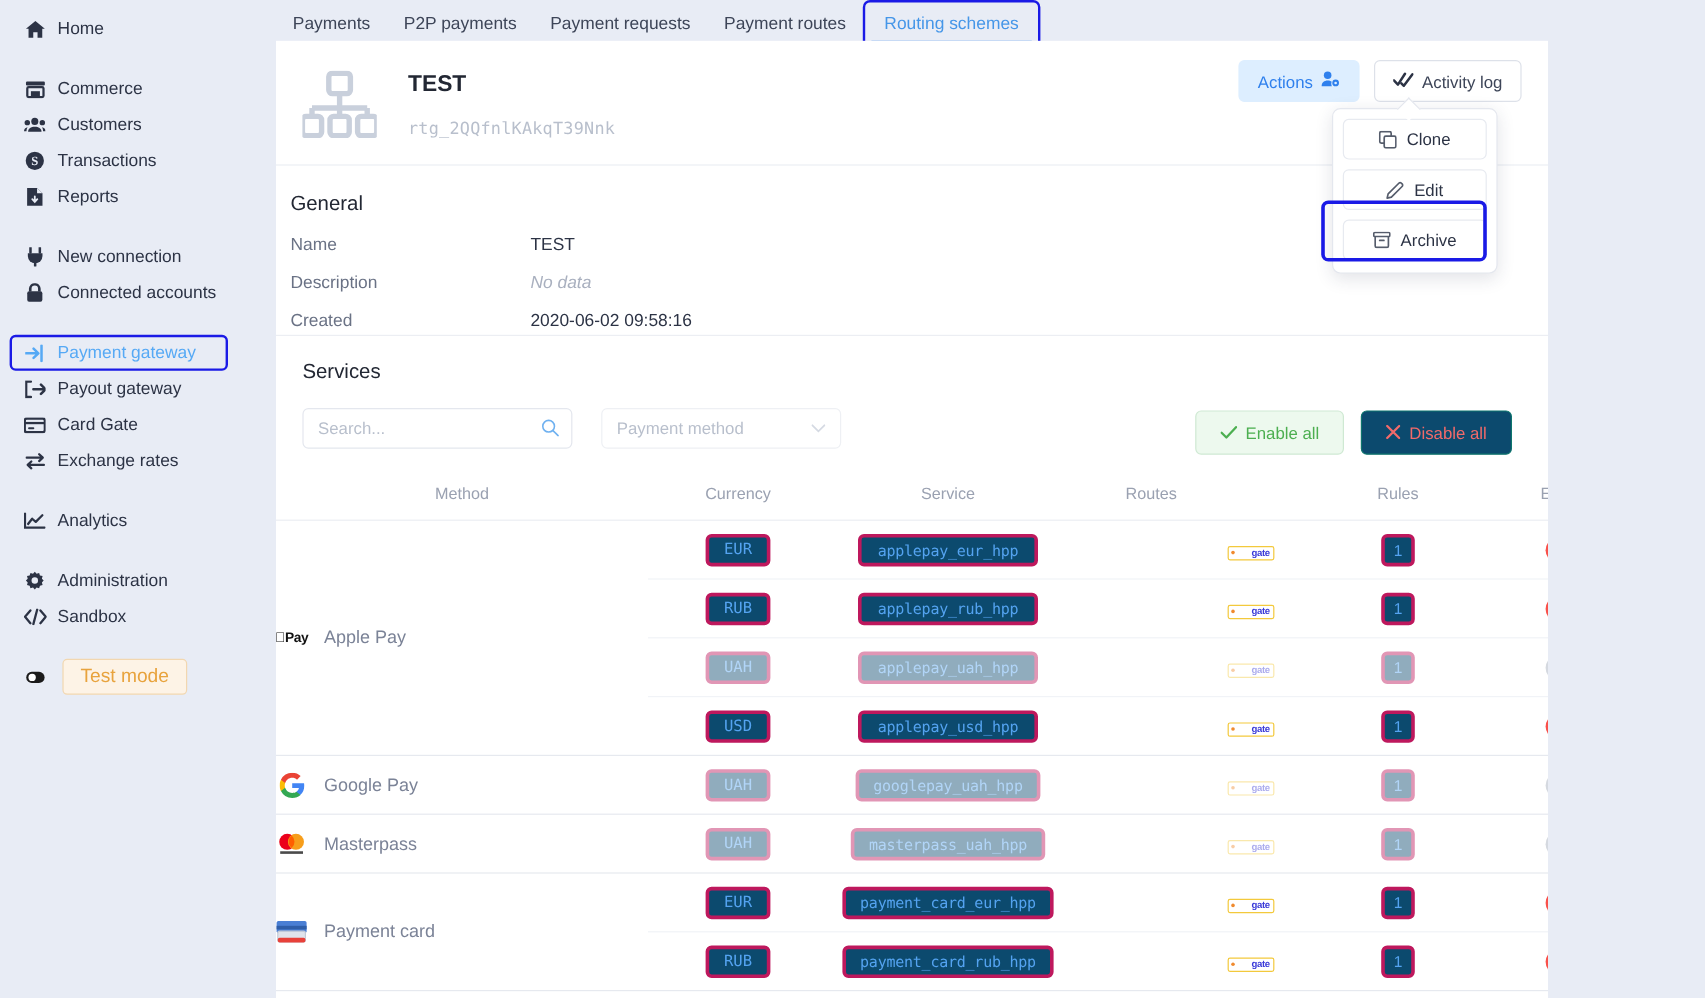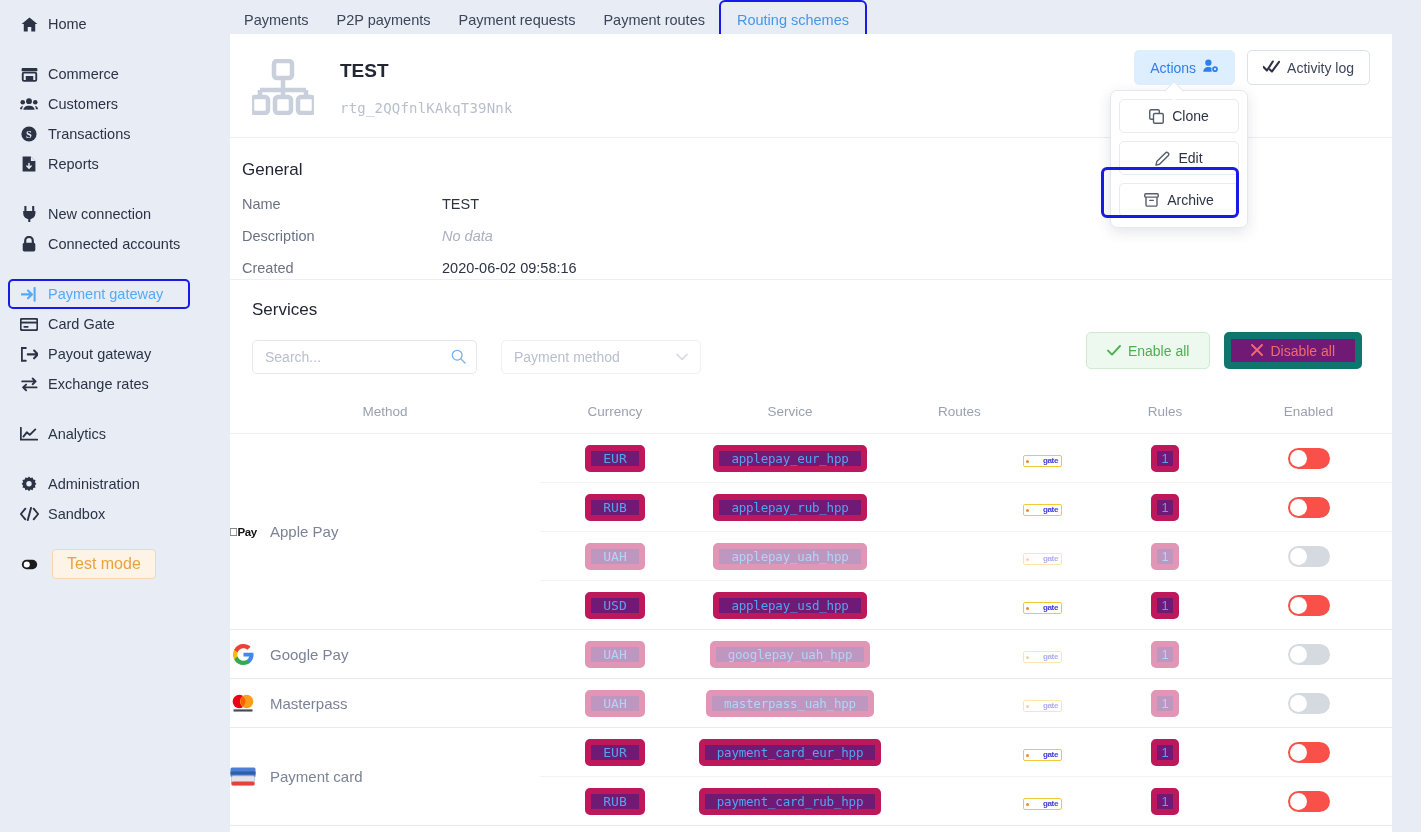--- a/index.html
+++ b/index.html
@@ -54,21 +54,21 @@
     border: 2px solid #1a1ae6; border-radius: 6px;
     padding: 10px 16px 0 16px; height: 41px; background: transparent;
   }
   .tab.active::after {
     content: ""; position: absolute; left: 4px; right: 4px; bottom: 2px;
     height: 3px; background: #2f80ed; border-radius: 2px;
   }
 
   
   #panel {
-    position: absolute; left: 230px; top: 34px; width: 1162px; height: 798px;
+    position: absolute; left: 230px; top: 34px; width: 1060px; height: 798px;
     background: #ffffff; overflow: hidden;
   }
 
   
   .scheme-header { position: relative; height: 104px; border-bottom: 1px solid #eceef3; }
   .scheme-icon { position: absolute; left: 22px; top: 25px; width: 62px; height: 56px; }
   .scheme-title { position: absolute; left: 110px; top: 26px; font-size: 19px; font-weight: bold; color: #222733; }
   .scheme-id { position: absolute; left: 110px; top: 66px; font-size: 14px; color: #b8bfcc;
                font-family: "DejaVu Sans Mono", monospace; letter-spacing: .2px; }
 
@@ -127,21 +127,21 @@
   .search-icon { position: absolute; right: 10px; top: 8px; color: #6fb1f0; }
   .select-box {
     position: relative; margin-left: 24px; width: 200px; height: 34px;
     border: 1px solid #eef0f4; border-radius: 5px; background: #fff;
     display: flex; align-items: center; padding: 0 12px; font-size: 14px; color: #b8bfcc;
     cursor: pointer;
   }
   .select-box .chev { position: absolute; right: 12px; top: 9px; color: #d5dae3; font-size: 12px; }
   .svc-right { position: absolute; right: 30px; top: 52px; display: flex; gap: 14px; align-items: flex-end; }
   .btn-enable { background: #edf9ee; border: 1px solid #cfe9d3; color: #4caf50; height: 37px; padding: 0 20px; }
-  .btn-disable { background: #701a75; border: 7px solid #0f766e; color: #f26a6a; height: 37px; padding: 0 20px; }
+  .btn-disable { background: #0c4a6e; border: 1px solid #0f766e; color: #f26a6a; height: 37px; padding: 0 20px; margin-top: 10px; }
 
   
   table.svc { width: 1162px; border-collapse: collapse; margin-top: 22px; margin-left: -22px; table-layout: fixed; }
   table.svc thead th {
     font-size: 13.5px; font-weight: normal; color: #9aa1b1; padding: 8px 0 14px 0;
     text-align: center;
   }
   table.svc thead th.c-method { width: 310px; text-align: center; }
   table.svc thead th.c-cur    { width: 150px; margin-top: 32px; }
   table.svc thead th.c-svc    { width: 200px; }
@@ -154,21 +154,21 @@
   table.svc tbody tr td.sub { border-bottom: 1px solid #f1f3f7; }
   table.svc tbody tr.grp-end td { border-bottom: 1px solid #e6e9ef; }
   td.methodcell { border-bottom: 1px solid #e6e9ef; text-align: left; padding-left: 10px; }
 
   .method-wrap { display: flex; align-items: center; gap: 14px; }
   .method-name { font-size: 15px; color: #7b8397; }
 
   .chip {
     display: inline-flex; align-items: center; justify-content: center;
     height: 27px; min-width: 42px; padding: 0 12px; border-radius: 5px;
-    background: #701a75; border: 6px solid #be185d; color: #54a3f0;
+    background: #0c4a6e; border: 3px solid #be185d; color: #54a3f0;
     font-size: 13px; font-family: "DejaVu Sans Mono", monospace;
   }
   .chip.svcname { min-width: 150px; font-size: 12.5px; letter-spacing: -0.2px; }
   .chip.rules   { min-width: 28px; width: 28px; height: 27px; padding: 0;
                   font-family: "Liberation Sans", sans-serif; font-size: 13px; }
   .chip.dim { opacity: .45; }
 
   .gate-badge {
     display: inline-flex; align-items: center; gap: 14px;
     border: 1px solid #f3c93c; border-radius: 2px; background: #fff;
@@ -277,36 +277,36 @@
           <span class="ico">
             <svg width="17" height="15" viewBox="0 0 18 15">
               <path d="M0.5 7.4 h10.4 M7.4 3.3 L11.6 7.4 L7.4 11.5" stroke="currentColor" stroke-width="2.2" fill="none" stroke-linecap="round" stroke-linejoin="round"></path>
               <path d="M14.4 0.6 v13.6" stroke="currentColor" stroke-width="2.2" stroke-linecap="round"></path>
             </svg>
           </span>
           <span class="lbl">Payment gateway</span>
         </div>
         <div class="nav-item">
           <span class="ico">
+            <svg width="17" height="15" viewBox="0 0 18 15">
+              <path d="M7.2 7.4 h10.2 M13.9 3.3 L18 7.4 L13.9 11.5" stroke="currentColor" stroke-width="2.2" fill="none" stroke-linecap="round" stroke-linejoin="round"></path>
+              <path d="M5 0.6 H0.8 v13.6 H5" stroke="currentColor" stroke-width="2.2" fill="none" stroke-linecap="round"></path>
+            </svg>
+          </span>
+          <span class="lbl">Payout gateway</span>
+        </div>
+        <div class="nav-item">
+          <span class="ico">
             <svg width="18" height="13" viewBox="0 0 18 13">
               <rect x="0.6" y="0.8" width="16.8" height="11.4" rx="1.8" fill="none" stroke="currentColor" stroke-width="2"></rect>
               <rect x="0.6" y="3.6" width="16.8" height="1.9" fill="currentColor"></rect>
               <rect x="3.4" y="8" width="5.2" height="1.7" rx=".8" fill="currentColor"></rect>
             </svg>
           </span>
           <span class="lbl">Card Gate</span>
-        </div>
-        <div class="nav-item">
-          <span class="ico">
-            <svg width="17" height="15" viewBox="0 0 18 15">
-              <path d="M7.2 7.4 h10.2 M13.9 3.3 L18 7.4 L13.9 11.5" stroke="currentColor" stroke-width="2.2" fill="none" stroke-linecap="round" stroke-linejoin="round"></path>
-              <path d="M5 0.6 H0.8 v13.6 H5" stroke="currentColor" stroke-width="2.2" fill="none" stroke-linecap="round"></path>
-            </svg>
-          </span>
-          <span class="lbl">Payout gateway</span>
         </div>
         <div class="nav-item">
           <span class="ico">
             <svg width="17" height="15" viewBox="0 0 18 15">
               <path d="M1.3 4.2 h14.1 M12.3 1.2 L15.5 4.2 L12.3 7.2" stroke="currentColor" stroke-width="2" fill="none" stroke-linecap="round" stroke-linejoin="round"></path>
               <path d="M16.5 10.6 H2.4 M5.4 7.6 L2.2 10.6 L5.4 13.6" stroke="currentColor" stroke-width="2" fill="none" stroke-linecap="round" stroke-linejoin="round"></path>
             </svg>
           </span>
           <span class="lbl">Exchange rates</span>
         </div>

